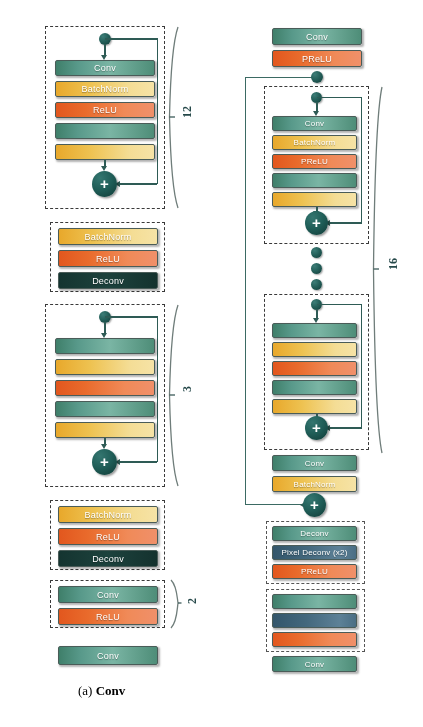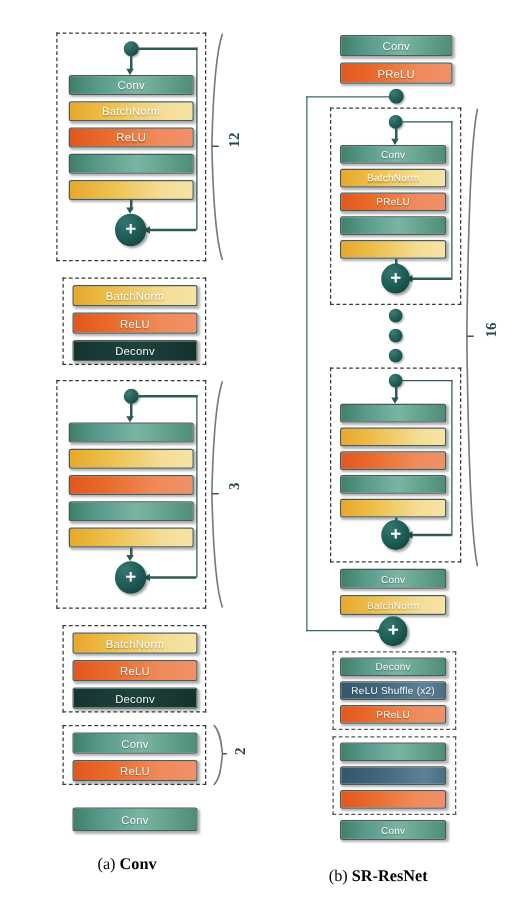--- a/index.html
+++ b/index.html
@@ -255,25 +255,24 @@
   </div>
   <div class="brace-label" style="left:386px;top:258px;">16</div>
 
   <div class="blk c-green sm" style="left:272px;top:455px;width:85px;height:16px;">Conv</div>
   <div class="blk c-yellow sm" style="left:272px;top:476px;width:85px;height:16px;">BatchNorm</div>
 
   <div class="plus" style="left:303px;top:493px;width:23px;height:23px;">+</div>
 
   <div class="dbox thin" style="left:266px;top:521px;width:99px;height:63px;"></div>
   <div class="blk c-green sm" style="left:272px;top:526px;width:85px;height:15px;">Deconv</div>
-  <div class="blk c-blue sm" style="left:272px;top:545px;width:85px;height:15px;">ReLU Shuffle (x2)</div>
+  <div class="blk c-blue sm" style="left:272px;top:545px;width:85px;height:15px;">Pixel Deconv (x2)</div>
   <div class="blk c-orange sm" style="left:272px;top:564px;width:85px;height:15px;">PReLU</div>
 
   <div class="dbox thin" style="left:266px;top:589px;width:99px;height:63px;"></div>
   <div class="blk c-green sm" style="left:272px;top:594px;width:85px;height:15px;"></div>
   <div class="blk c-blue sm" style="left:272px;top:613px;width:85px;height:15px;"></div>
   <div class="blk c-orange sm" style="left:272px;top:632px;width:85px;height:15px;"></div>
 
   <div class="blk c-green sm" style="left:272px;top:656px;width:85px;height:16px;">Conv</div>
 
-  <div class="caption" style="left:263px;top:693px;"><span>(b)</span>&nbsp;<b>SR-ResNet</b></div>
 
 </div>
 
 </body></html>

